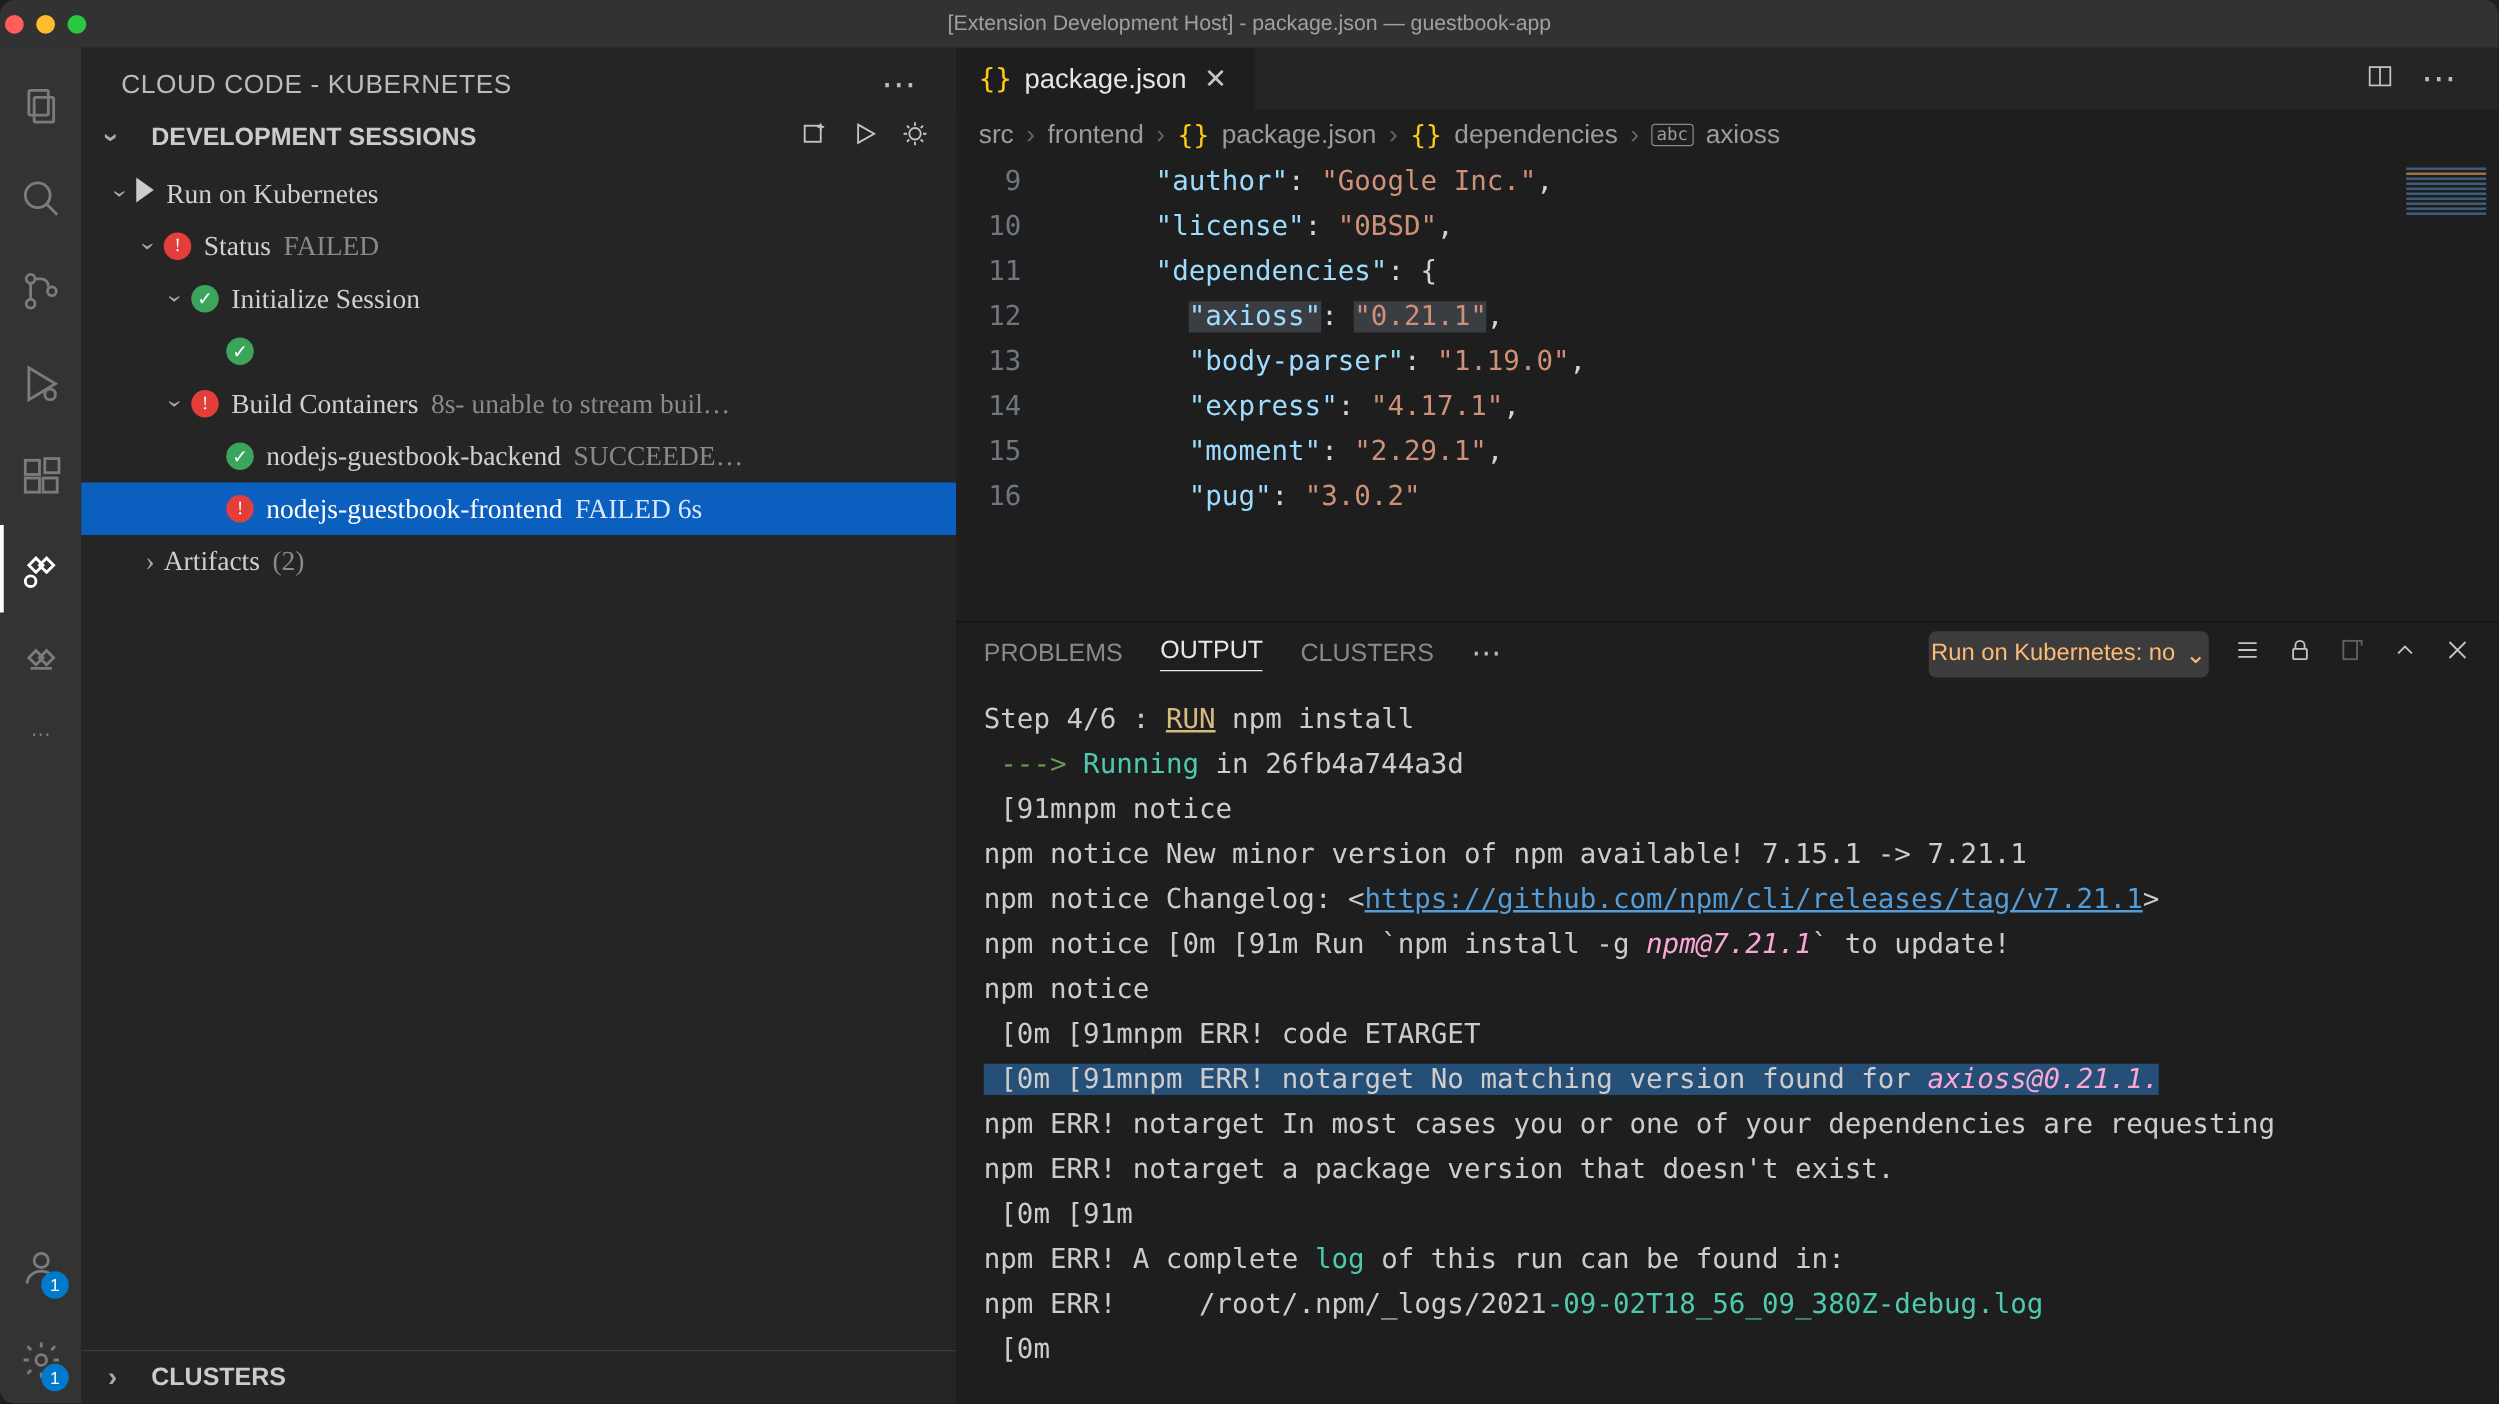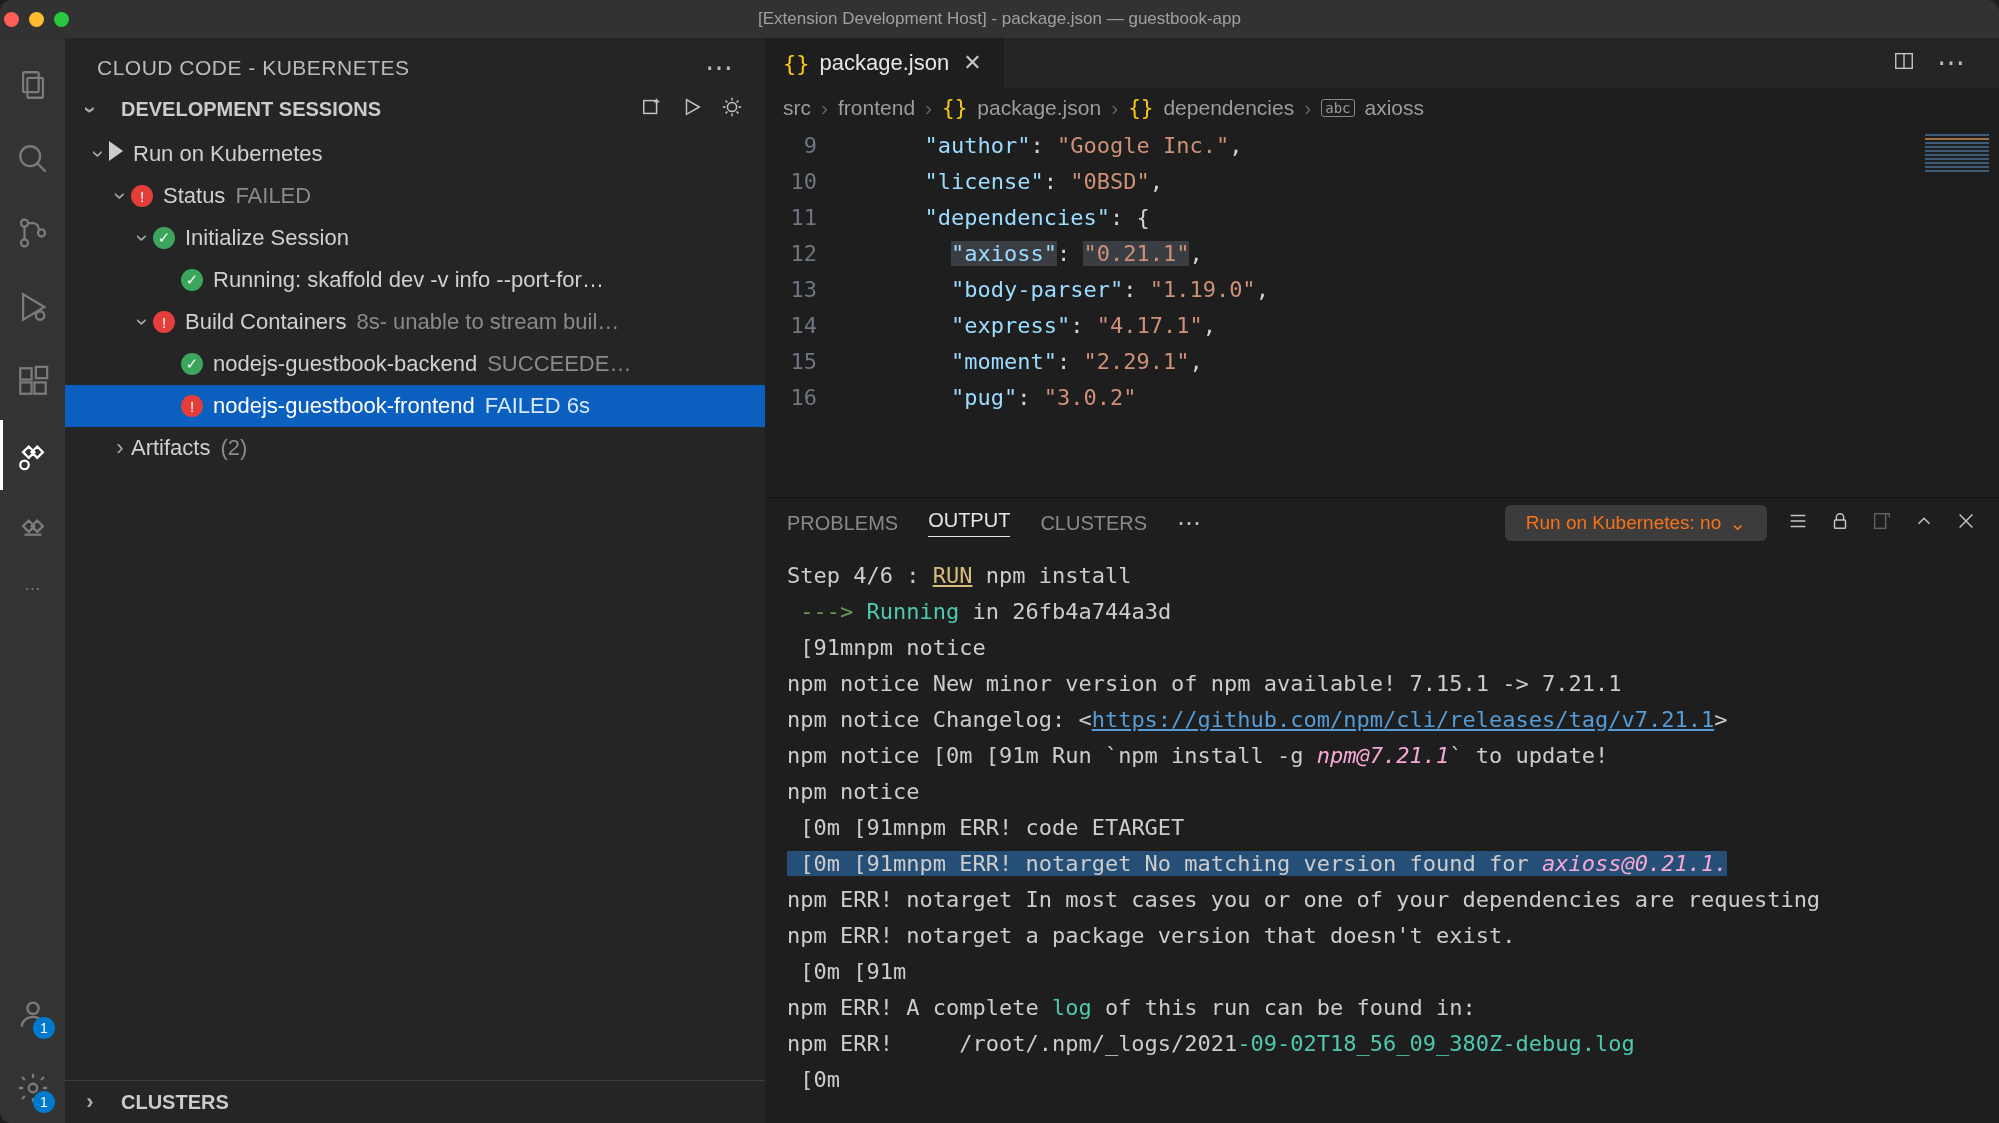--- a/index.html
+++ b/index.html
@@ -19,21 +19,21 @@
   .act-item.active::before { content: ""; position: absolute; left: 0; top: 0; bottom: 0; width: 3px; background: #fff; }
   .act-item svg { width: 34px; height: 34px; stroke: currentColor; fill: none; stroke-width: 1.6; }
   .act-item .badge { position: absolute; bottom: 10px; right: 10px; background: #007acc; color: #fff; border-radius: 50%; width: 22px; height: 22px; font-size: 14px; display: flex; align-items: center; justify-content: center; }
   .act-spacer { flex: 1; }
   .sidebar { width: 700px; background: #252526; color: #ccc; display: flex; flex-direction: column; }
   .side-top { padding: 18px 20px 8px 32px; color: #bbb; font-size: 21px; letter-spacing: .5px; display: flex; align-items: center; justify-content: space-between; }
   .dots { color: #bbb; font-size: 28px; letter-spacing: 2px; line-height: 0; padding-right: 10px;}
   .section-head { display: flex; align-items: center; padding: 8px 4px 8px 14px; font-size: 20px; font-weight: 700; color: #ccc; gap: 20px; }
   .section-head .actions { margin-left: auto; display: flex; gap: 18px; padding-right: 18px; color: #c5c5c5; }
   .section-head .actions svg { width: 22px; height: 22px; stroke: currentColor; fill: none; stroke-width: 1.6; }
-  .tree { padding: 2px 0; font-size: 22px; }
+  .tree { padding: 2px 0; font-size: 22px; font-family: Liberation Serif, serif; }
   .row { display: flex; align-items: center; height: 42px; padding-right: 10px; color: #d0d0d0; white-space: nowrap; overflow: hidden; }
   .row.selected { background: #0a5fbf; color: #fff; }
   .chev { width: 22px; text-align: center; color: #aaa; flex: 0 0 22px; }
   .chev::before { content: "›"; display: inline-block; transform: rotate(90deg); font-size: 22px; }
   .chev.coll::before { transform: none; }
   .spacer { display:inline-block; }
   .st-icon { width: 22px; height: 22px; border-radius: 50%; flex: 0 0 22px; margin-right: 10px; display: inline-flex; align-items: center; justify-content: center; font-size: 15px; color:#fff; }
   .st-icon.err { background: #e33e3a; }
   .st-icon.ok { background: #3ba55c; }
   .play { margin-right: 10px; }
@@ -57,21 +57,21 @@
   .tok-key { color: #9cdcfe; }
   .tok-str { color: #ce9178; }
   .tok-punc { color: #d4d4d4; }
   .hl2 { background: #3a3d41; }
   .minimap { width: 80px; background: #1e1e1e; position: relative; }
   .minimap .mm-line { position:absolute; left:6px; right:10px; height:2px; background:#3c5c7a; }
   .panel { height: 626px; border-top: 1px solid #111; background: #1e1e1e; display: flex; flex-direction: column; }
   .panel-tabs { height: 50px; display: flex; align-items: center; gap: 30px; padding: 0 22px; color: #8a8a8a; font-size: 20px; }
   .panel-tabs .ptab.active { color: #e6e6e6; border-bottom: 1.5px solid #e6e6e6; padding-bottom: 4px;}
   .panel-tabs .right { margin-left: auto; display: flex; align-items: center; gap: 20px; color:#c5c5c5; }
-  .drop { background: #3c3c3c; border-radius: 6px; padding: 6px 21px; font-size: 19px; color:#f97316; display:flex; align-items:center; gap:8px; }
+  .drop { background: #3c3c3c; border-radius: 6px; padding: 6px 2px; font-size: 19px; color:#fdba74; display:flex; align-items:center; gap:8px; }
   .drop::after { content:"⌄"; font-size:20px; }
   .panel-tabs .right svg { width: 22px; height: 22px; stroke: currentColor; fill: none; stroke-width: 1.6; }
   .output { flex: 1; overflow: hidden; padding: 10px 22px; font-family: Menlo, Consolas, monospace; font-size: 22px; line-height: 36px; color: #cccccc; white-space: pre-wrap; }
   .o-green { color: #6a9955; }
   .o-teal { color: #4ec9b0; }
   .o-blue { color: #569cd6; text-decoration: underline; }
   .o-blue2 { color: #f9a8d4; font-style: italic; }
   .o-yellow { color: #d7ba7d; }
   .o-hl { background: #264f78; }
 </style>
@@ -196,21 +196,20 @@
         </div>
         <div class="row">
           <span class="spacer" style="width:66px"></span>
             <span class="chev"></span>
           <span class="st-icon ok">✓</span>
           <span>Initialize Session</span>
         </div>
         <div class="row">
           <span class="spacer" style="width:116px"></span>
           <span class="st-icon ok">✓</span>
-          <span>Running: skaffold dev -v info --port-for…</span>
         </div>
         <div class="row">
           <span class="spacer" style="width:66px"></span>
             <span class="chev"></span>
           <span class="st-icon err">!</span>
           <span>Build Containers</span>
           <span class="dim">8s- unable to stream buil…</span>
         </div>
         <div class="row">
           <span class="spacer" style="width:116px"></span>

